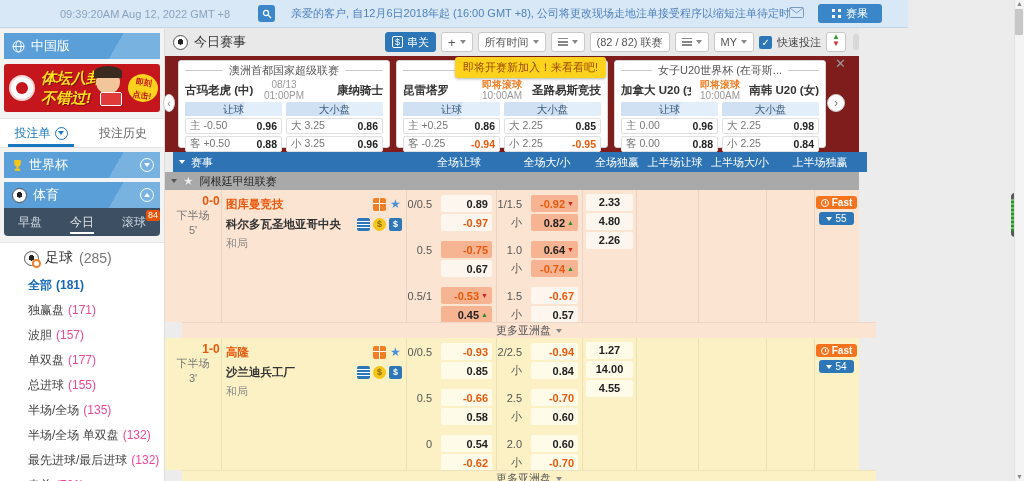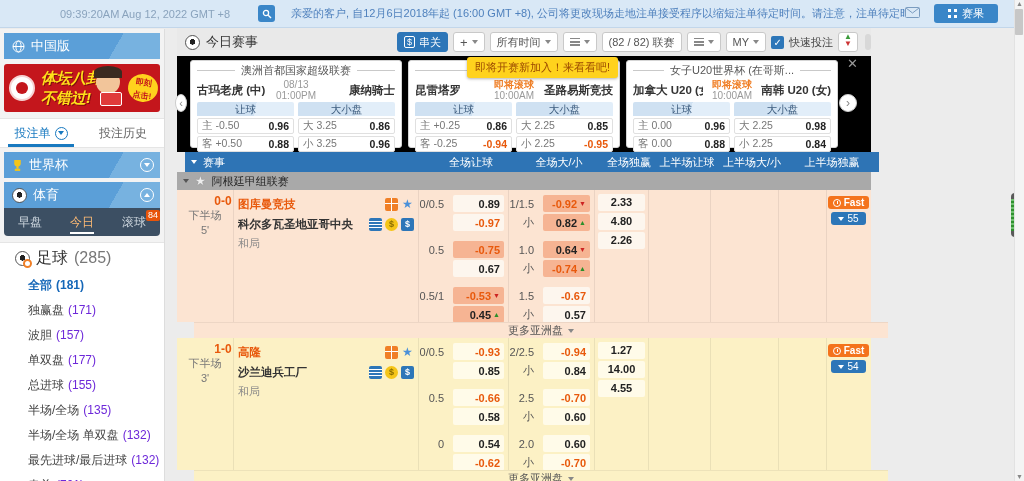--- a/index.html
+++ b/index.html
@@ -1,21 +1,21 @@
 <!DOCTYPE html>
 <html><head>
 <meta charset="utf-8">
 <style>
   * { margin:0; padding:0; box-sizing:border-box; }
   html,body { width:1024px; height:481px; overflow:hidden; }
   body { font-family:"Liberation Sans","DejaVu Sans",sans-serif; font-size:12px; background:#ececec; color:#333; position:relative; }
   #app { position:absolute; inset:0; }
 
   
-  .topbar { position:absolute; left:0; top:0; width:1024px; height:28px; background:#d9e8f6; border-bottom:1px solid #c2d6ea; display:flex; align-items:center;justify-content:flex-end; }
+  .topbar { position:absolute; left:0; top:0; width:908px; height:28px; background:#d9e8f6; border-bottom:1px solid #c2d6ea; display:flex; align-items:center;justify-content:flex-end; }
   .tb-time { margin-left:60px; color:#8aa3bd; font-size:11px; white-space:nowrap; }
   .tb-search { margin-left:28px; width:17px; height:17px; background:#3a86c8; border-radius:3px; display:flex; align-items:center; justify-content:center; cursor:pointer; }
   .tb-msg { margin-left:16px; color:#4f81bd; font-size:11px; white-space:nowrap; overflow:hidden; flex:1; }
   .tb-mail { margin-right:14px; }
   .tb-results { margin-right:26px; background:#3a86c8; color:#fff; border:none; border-radius:3px; height:19px; padding:0 14px; font-size:11px; display:flex; align-items:center; gap:5px; cursor:pointer; }
   .dicegrid { display:inline-block; width:9px; height:9px; background:
      linear-gradient(#fff 0 3px, transparent 3px 6px, #fff 6px 9px) 0 0/3px 9px no-repeat,
      linear-gradient(#fff 0 3px, transparent 3px 6px, #fff 6px 9px) 6px 0/3px 9px no-repeat; }
 
   
@@ -32,47 +32,47 @@
   .promo-face:before { content:""; position:absolute; left:-2px; top:-4px; width:28px; height:12px; background:#3b2a20; border-radius:50% 50% 0 0; }
   .promo-card { position:absolute; right:38px; top:28px; width:22px; height:14px; background:#e03a3a; border:1px solid #fff; border-radius:2px; }
   .promo-badge { position:absolute; right:2px; top:10px; width:30px; height:28px; background:#ffd21d; border-radius:50%; color:#c4161c; font-size:8px; font-weight:bold; text-align:center; line-height:13px; transform:rotate(8deg); padding-top:2px; }
   .bet-tabs { margin-top:6px; background:#fff; height:30px; display:flex; border-top:1px solid #e5e5e5; border-bottom:1px solid #e5e5e5; }
   .bet-tab { flex:1; display:flex; align-items:center; justify-content:center; gap:4px; font-size:12px; color:#666; cursor:pointer; position:relative; }
   .bet-tab.active { color:#1879c0; }
   .bet-tab.active:after { content:""; position:absolute; left:8px; right:8px; bottom:0; height:3px; background:#1879c0; }
   .bet-tab .mini-circ { width:13px; height:13px; border:1px solid #1879c0; border-radius:50%; display:flex; align-items:center; justify-content:center; color:#1879c0; }
   .subtabs { margin:0 4px; height:28px; background:#3c4f63; border-radius:0 0 4px 4px; display:flex; align-items:center; }
   .subtab { flex:1; text-align:center; color:#cdd6de; font-size:12px; cursor:pointer; position:relative; height:100%; line-height:28px; }
-  .subtab.active { color:#fdba74; }
+  .subtab.active { color:#e5e5e5; }
   .subtab.active:after { content:""; position:absolute; left:14px; right:14px; bottom:2px; height:2px; background:#fff; }
   .subtab .badge { position:absolute; top:2px; right:0px; background:#e8540a; color:#fff; font-size:9px; border-radius:2px; padding:0 2px; line-height:11px; }
   .side-panel { margin-top:6px; background:#fff; border-top:1px solid #e5e5e5; padding-bottom:8px; }
-  .sport-row { height:30px; display:flex; align-items:center; gap:6px; padding:0 15px; font-size:16px; color:#333; cursor:pointer; position:relative; }
+  .sport-row { height:30px; display:flex; align-items:center; gap:6px; padding:0 24px; font-size:14px; color:#333; cursor:pointer; position:relative; }
   .side-item { height:25px; line-height:25px; padding-left:28px; color:#444; font-size:12px; cursor:pointer; white-space:nowrap; }
-  .side-item .cnt { color:#6d28d9; margin-left:4px; }
+  .side-item .cnt { color:#ec4899; margin-left:4px; }
   .side-item.active { color:#1567b8; font-weight:bold; }
   .side-item.active .cnt { color:#1567b8; }
   .ballicon { width:15px; height:15px; border-radius:50%; background:radial-gradient(circle at 50% 45%, #222 28%, #fff 30%); border:1px solid #555; position:relative; flex:none; }
   .clockdot { position:absolute; right:-3px; bottom:-3px; width:9px; height:9px; border-radius:50%; background:#fff; border:2px solid #f07f26; }
 
   
-  .main { position:absolute; left:165px; top:28px; width:694px; height:453px;margin-left:12px; }
+  .main { position:absolute; left:165px; top:28px; width:694px; height:453px; }
   .toolbar { position:absolute; left:0; top:0; width:100%; height:28px; background:#e9e9e9; display:flex; align-items:center; gap:5px; }
   .tl-title { display:flex; align-items:center; gap:6px; margin-left:8px; font-size:13px; color:#333; flex:1; }
   .btn { height:20px; border:1px solid #c9c9c9; background:#fff; border-radius:3px; display:flex; align-items:center; gap:4px; padding:0 6px; font-size:11px; color:#555; cursor:pointer; white-space:nowrap; }
   .btn.blue { background:#2d76b8; border-color:#2d76b8; color:#fff; }
   .bars { display:inline-block; width:10px; height:8px; background:linear-gradient(#888 0 1.5px,transparent 1.5px 3.2px,#888 3.2px 4.7px,transparent 4.7px 6.4px,#888 6.4px 8px); }
   .checkbox { width:13px; height:13px; background:#2d76b8; border-radius:2px; color:#fff; font-size:10px; line-height:13px; text-align:center; }
   .qb-label { font-size:11px; color:#444; }
   .arr-up { color:#3a9a3a; font-size:8px; line-height:7px; }
   .arr-dn { color:#cc3333; font-size:8px; line-height:7px; }
   .mini-pill { width:6px; height:16px; background:#d8d8d8; border-radius:3px; margin-left:2px; }
 
   
-  .carousel { position:absolute; left:0; top:28px; width:100%; height:96px; background:#000000;padding-left:36px; }
+  .carousel { position:absolute; left:0; top:28px; width:100%; height:96px; background:#7f1d1d;padding-left:36px; }
   .card { position:absolute; top:4px; width:212px; height:88px; background:#fff; border:1px solid #d5d5d5; border-radius:3px; padding:2px 6px; }
   .card-title { display:flex; align-items:center; gap:6px; font-size:11px; color:#555; height:15px; white-space:nowrap; overflow:hidden; }
   .card-title:before, .card-title:after { content:""; flex:1; border-top:1px solid #c9c9c9; }
   .card-teams { display:flex; align-items:center; height:24px; font-size:11.5px; }
   .card-teams .home,.card-teams .away { flex:1; font-weight:bold; color:#333; white-space:nowrap; overflow:hidden; }
   .card-teams .away { text-align:right; }
   .card-mid { width:58px; text-align:center; line-height:11px; }
   .card-mid .d1 { font-size:10px; color:#999; }
   .card-mid .d1.live { color:#f07f26; font-weight:bold; }
   .card-mid .d2 { font-size:10px; color:#999; }

